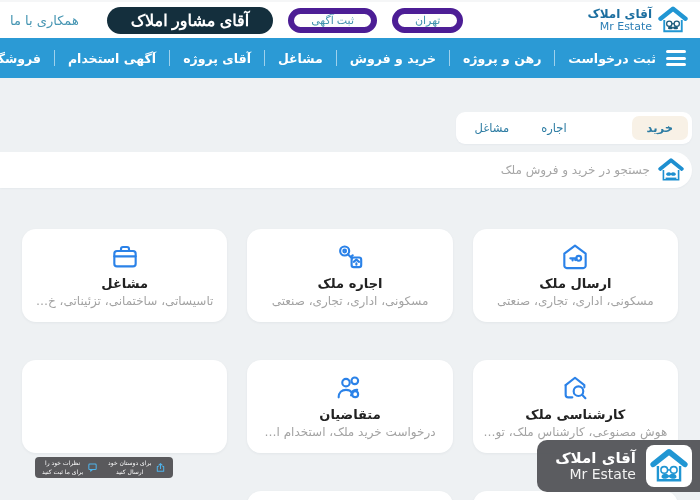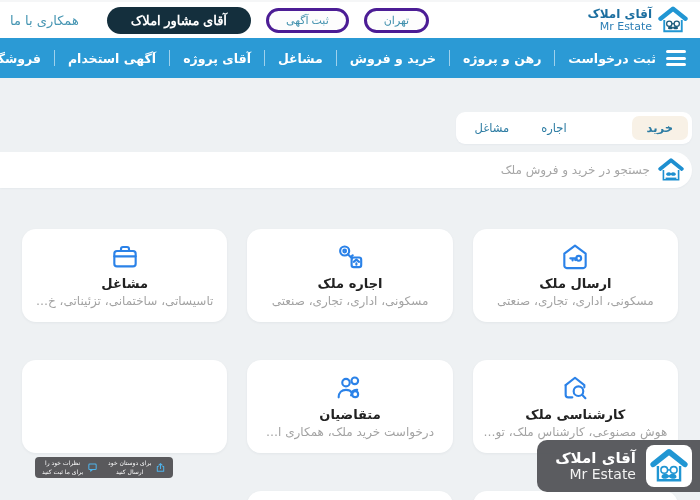--- a/index.html
+++ b/index.html
@@ -13,27 +13,27 @@
     height:38px; background:#fff; border-top:2px solid #f5f6f7;
     display:flex; align-items:center; padding:0 12px 0 10px;
   }
   .logo-group { display:flex; align-items:center; gap:6px; cursor:pointer; }
   .logo-text { display:flex; flex-direction:column; line-height:1.05; }
   .logo-fa { font-size:12px; font-weight:bold; color:#1d6fa0; }
   .logo-en { font-size:11px; color:#2d7fb5; }
   .hdr-spacer { flex:1; }
   .hdr-actions { display:flex; align-items:center; gap:15px; }
   .pill {
-    height:25px; border:3px solid #4c1d95; border-radius:13px; background:#fdfdfd;
+    height:25px; border:6px solid #4c1d95; border-radius:13px; background:#fdfdfd;
     color:#4090ad; font-size:11px; display:flex; align-items:center; padding:0 17px;
     cursor:pointer; white-space:nowrap;
   }
   .pill-dark {
     height:27px; border:none; border-radius:14px; background:#142f3d; color:#fff;
-    font-size:13px; font-weight:bold; padding:0 24px;
+    font-size:16px; font-weight:bold; padding:0 24px;
   }
   .coop-link { font-size:13px; color:#4796b3; margin-right:13px; cursor:pointer; white-space:nowrap; }
   
   .navbar {
     height:40px; background:#2b9ad5; display:flex; align-items:center;
     padding-right:14px; overflow:hidden; white-space:nowrap;
   }
   .hamburger { width:20px; display:flex; flex-direction:column; gap:3.5px; cursor:pointer; flex:none; }
   .hamburger span { height:3px; background:#fff; border-radius:2px; }
   .nav-item {
@@ -212,21 +212,21 @@
 
   <div class="card">
     <svg class="card-icon" viewBox="0 0 24 24" fill="none" stroke="#2b82e8" stroke-width="1.6" stroke-linecap="round" stroke-linejoin="round">
       <circle cx="9" cy="8" r="2.8"></circle>
       <circle cx="15.6" cy="6.6" r="2.5"></circle>
       <path d="M3.5 19 c0 -3.6 2.4 -5.6 5.5 -5.6 c2 0 3.6 .8 4.6 2.2"></path>
       <path d="M12.8 17.6 c.3 -2.8 2.1 -4.4 4.6 -4.2"></path>
       <circle cx="15.9" cy="16.6" r="2.2"></circle>
     </svg>
     <div class="card-title">متقاضیان</div>
-    <div class="card-sub">درخواست خرید ملک، همکاری ا…</div>
+    <div class="card-sub">درخواست خرید ملک، استخدام ا…</div>
   </div>
 
   <div class="card">
     
   </div>
   <div class="card">
     
   </div>
   <div class="card">
     

